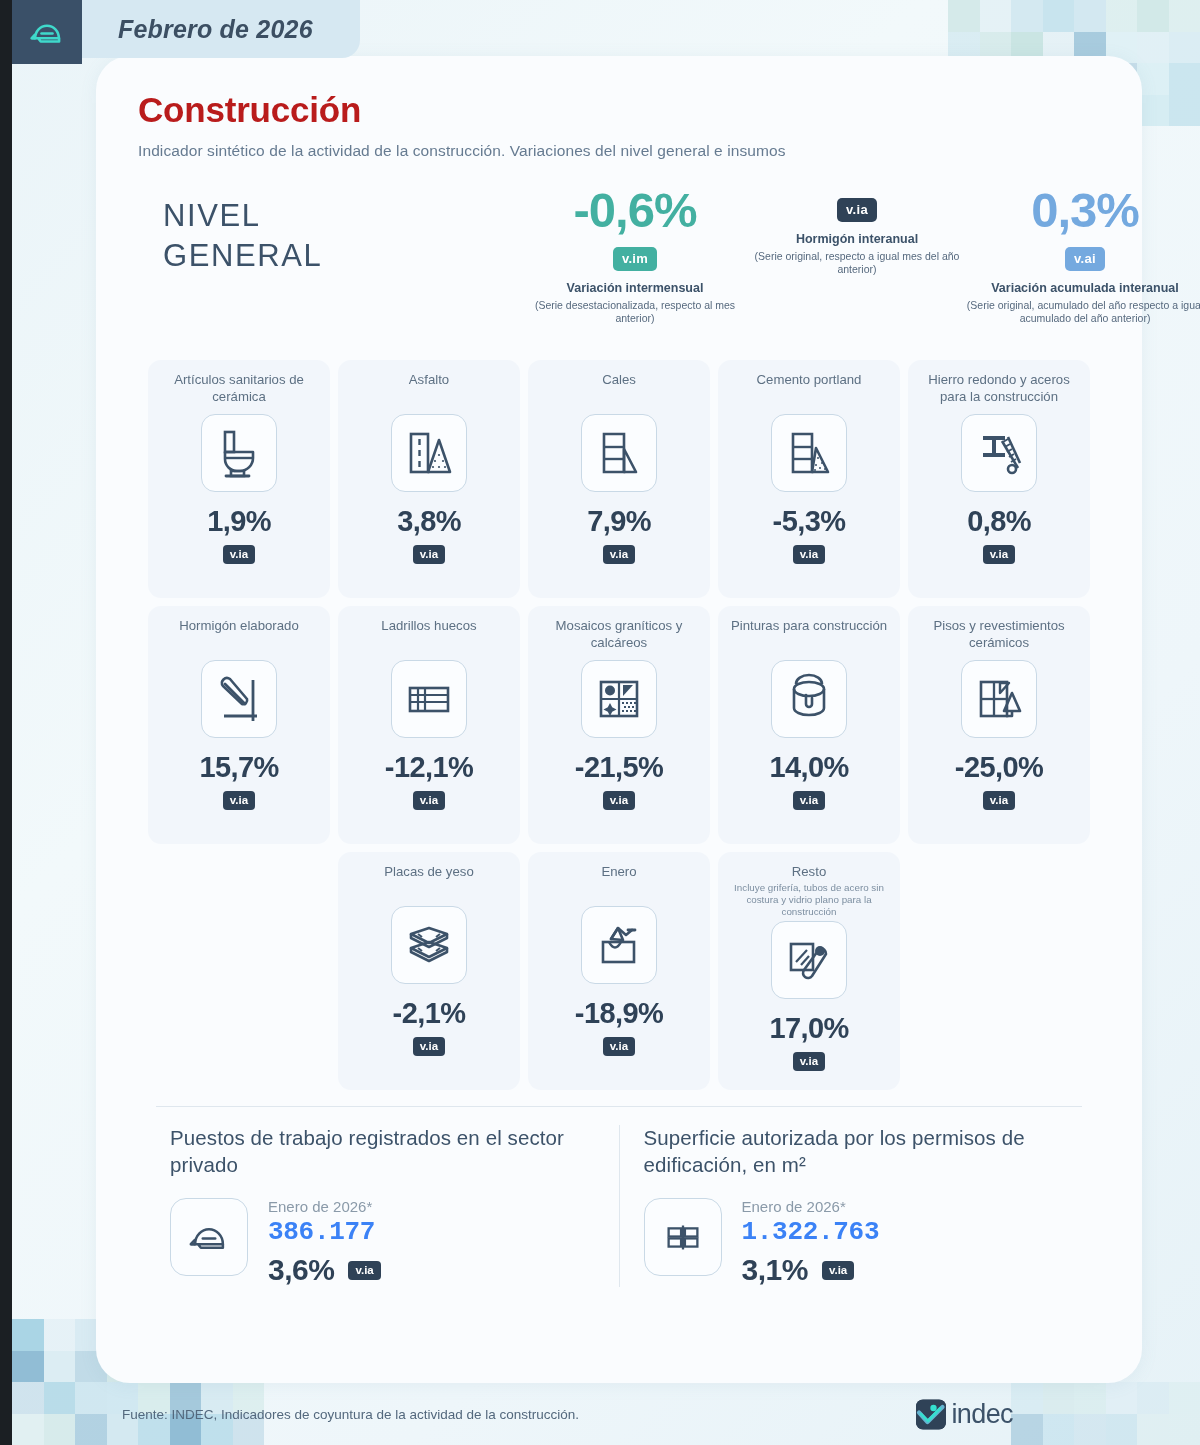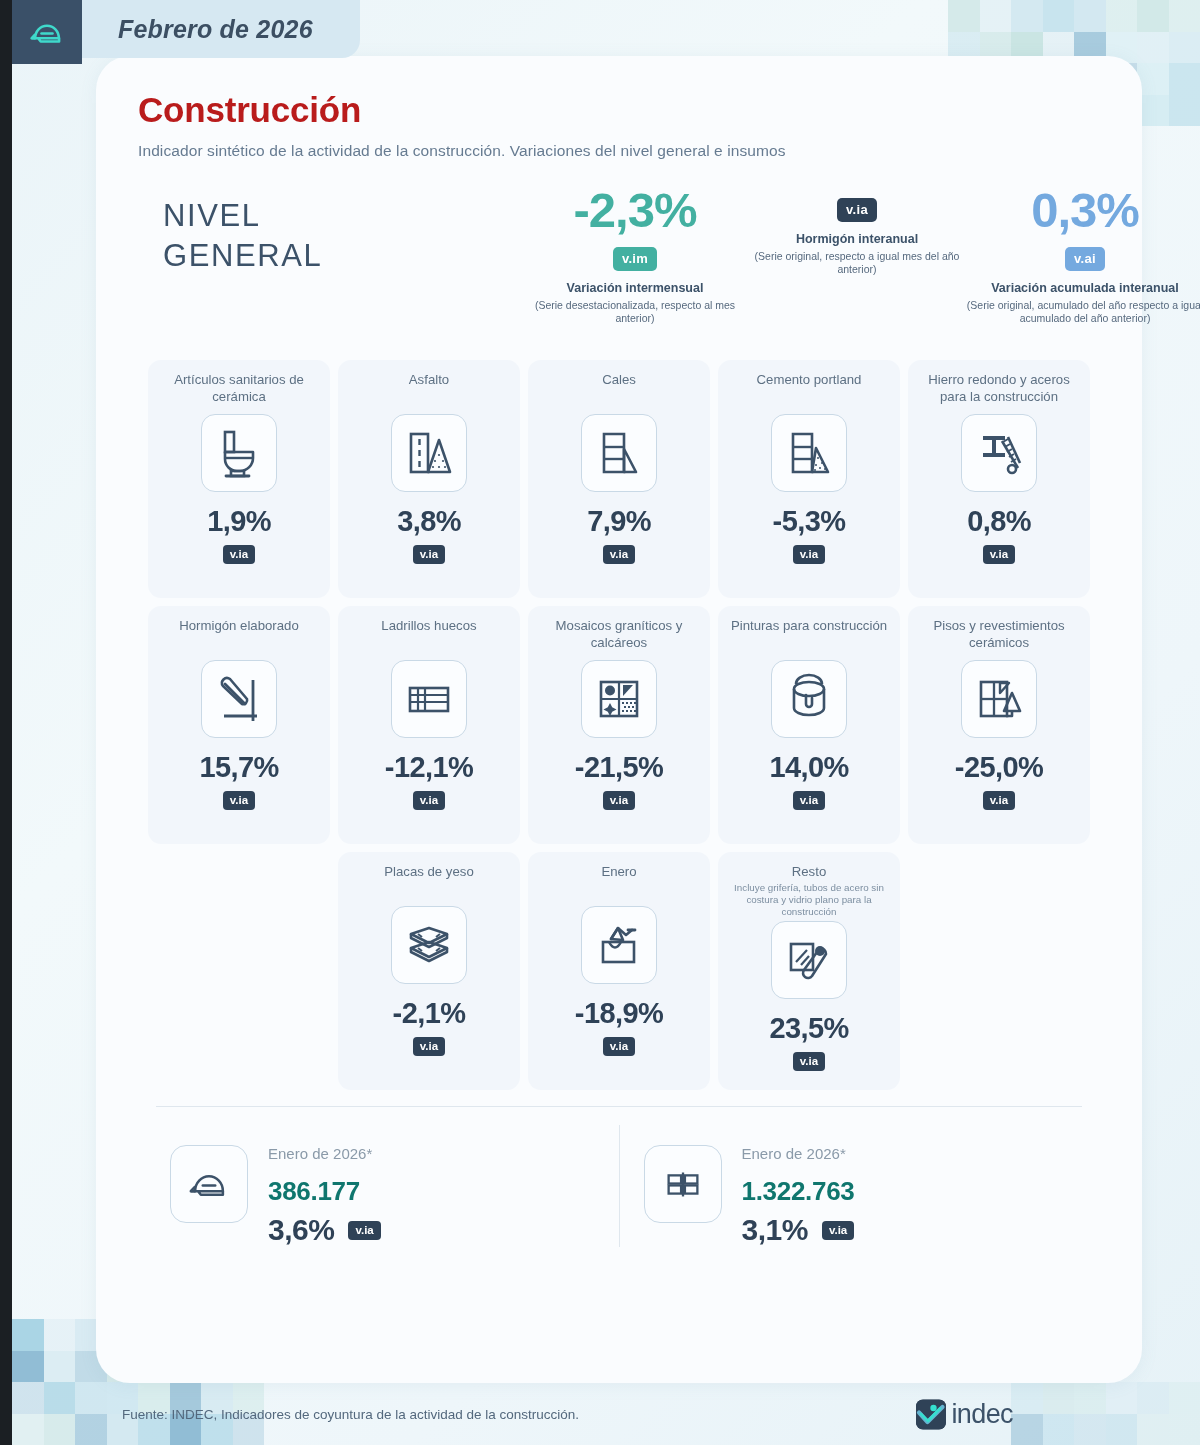--- a/index.html
+++ b/index.html
@@ -194,21 +194,21 @@
     letter-spacing: .1px;
   }
   .brow { display: flex; align-items: flex-start; margin-top: 20px; gap: 20px; }
   .bicon {
     width: 78px; height: 78px; flex: 0 0 78px;
     border: 1.6px solid #c9d9e6; border-radius: 16px;
     background: #fbfdff;
     display: flex; align-items: center; justify-content: center;
   }
   .bdate { font-size: 15px; color: #8a9aa9; }
-  .bnum  { font-size: 26px; font-weight: 700; color: #0f766e; margin-top: 14px; letter-spacing: -.3px; }
+  .bnum  { font-size: 26px; font-weight: 700; color: #3b82f6; margin-top: 2px; letter-spacing: -.3px; font-family: Liberation Mono, monospace; }
   .bpct-row { display: flex; align-items: center; gap: 14px; margin-top: 6px; }
   .bpct { font-size: 30px; font-weight: 700; color: #2f4257; letter-spacing: -.5px; }
   .btag {
     display: inline-block; padding: 3px 7px 4px; border-radius: 4px;
     background: #2f4257; color: #fff; font-size: 11.5px; font-weight: 700;
   }
 
   
   .footer {
     position: absolute; left: 0; bottom: 0;
@@ -343,21 +343,21 @@
     <div class="title">Construcción</div>
     <div class="subtitle">Indicador sintético de la actividad de la construcción. Variaciones del nivel general e insumos</div>
 
     <div class="level-band">
       <div class="level-label">
         <div>NIVEL</div>
         <div>GENERAL</div>
       </div>
 
       <div class="kpi kpi-1">
-        <div class="kpi-val teal">-2,3%</div>
+        <div class="kpi-val teal">-0,6%</div>
         <div class="kpi-tag tag-teal">v.im</div>
         <div class="kpi-cap">Variación intermensual</div>
         <div class="kpi-sub">(Serie desestacionalizada, respecto al mes anterior)</div>
       </div>
 
       <div class="kpi kpi-2">
         <div class="kpi-tag tag-navy">v.ia</div>
         <div class="kpi-cap">Hormigón interanual</div>
         <div class="kpi-sub">(Serie original, respecto a igual mes del año anterior)</div>
       </div>
@@ -578,31 +578,32 @@
               <div class="icard-note">Incluye grifería, tubos de acero sin costura y vidrio plano para la construcción</div>
               <div class="icon-box" style="margin-top: 4px;">
                 <svg width="54" height="56" viewBox="0 0 54 56">
      <rect x="9" y="12" width="22" height="26" fill="none" stroke="#3c5269" stroke-width="2.6"></rect>
      <line x1="14" y1="30" x2="25" y2="18" stroke="#3c5269" stroke-width="2.2"></line>
      <line x1="19" y1="33" x2="27" y2="24" stroke="#3c5269" stroke-width="2.2"></line>
      <path d="M38 16 a6 6 0 0 1 6 6 l-14 22 a5 5 0 0 1 -8 -6 z" fill="none" stroke="#3c5269" stroke-width="2.6" stroke-linejoin="round"></path>
      <ellipse cx="38" cy="19" rx="5" ry="5" fill="#3c5269"></ellipse>
    </svg>
               </div>
-              <div class="icard-val">23,5%</div>
+              <div class="icard-val">17,0%</div>
               <div class="icard-tag">v.ia</div>
             </div>
           </div>
         </div>
 
     <div class="divider"></div>
 
     <div class="bottom">
 
       <div class="bcol">
+        <div class="bcol-title">Puestos de trabajo registrados en el sector privado</div>
         <div class="brow">
           <div class="bicon">
             <svg width="46" height="40" viewBox="0 0 48 40">
               <path d="M9.5 27.5c0-8.6 6.5-15.5 14.5-15.5s14.5 6.9 14.5 15.5" fill="none" stroke="#3c5269" stroke-width="2.6" stroke-linecap="round"></path>
               <path d="M9.5 27.5H5l4-4.3h.5" fill="none" stroke="#3c5269" stroke-width="2.6" stroke-linejoin="round"></path>
               <path d="M5 27.5h33.5v3.8H15.5L12.5 27.5" fill="none" stroke="#3c5269" stroke-width="2.6" stroke-linejoin="round"></path>
               <line x1="17.5" y1="21.5" x2="30.5" y2="21.5" stroke="#3c5269" stroke-width="2.6" stroke-linecap="round"></line>
             </svg>
           </div>
           <div>
@@ -610,20 +611,21 @@
             <div class="bnum">386.177</div>
             <div class="bpct-row">
               <span class="bpct">3,6%</span>
               <span class="btag">v.ia</span>
             </div>
           </div>
         </div>
       </div>
 
       <div class="bcol">
+        <div class="bcol-title">Superficie autorizada por los permisos de edificación, en m²</div>
         <div class="brow">
           <div class="bicon">
             <svg width="46" height="40" viewBox="0 0 48 40">
               <rect x="9" y="11" width="13" height="8.5" fill="none" stroke="#3c5269" stroke-width="2.4"></rect>
               <rect x="26" y="11" width="13" height="8.5" fill="none" stroke="#3c5269" stroke-width="2.4"></rect>
               <rect x="9" y="21.5" width="13" height="8.5" fill="none" stroke="#3c5269" stroke-width="2.4"></rect>
               <rect x="26" y="21.5" width="13" height="8.5" fill="none" stroke="#3c5269" stroke-width="2.4"></rect>
               <line x1="24" y1="8" x2="24" y2="33" stroke="#3c5269" stroke-width="2.4"></line>
             </svg>
           </div>

